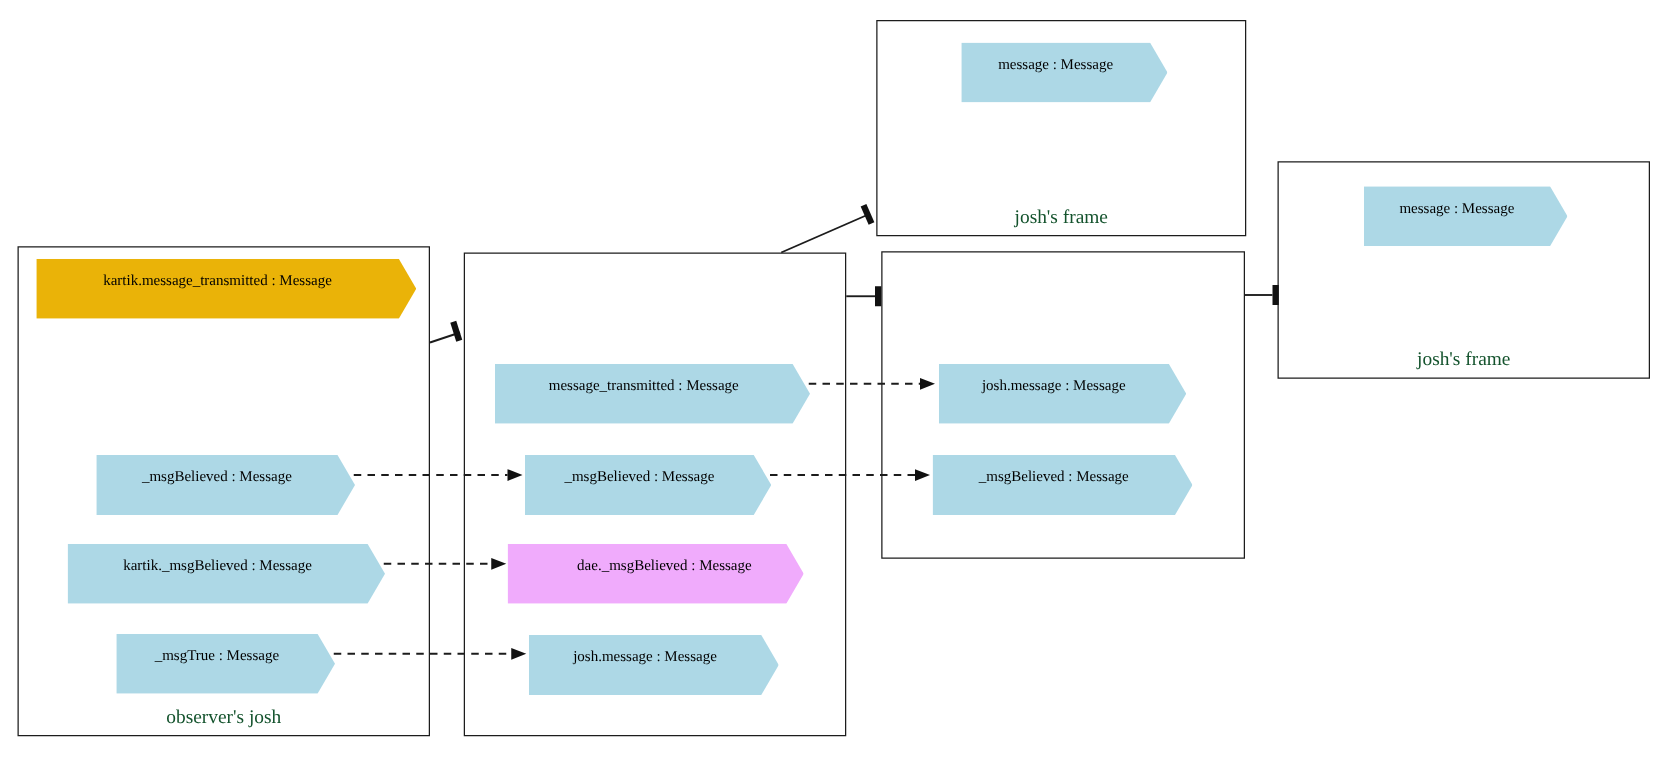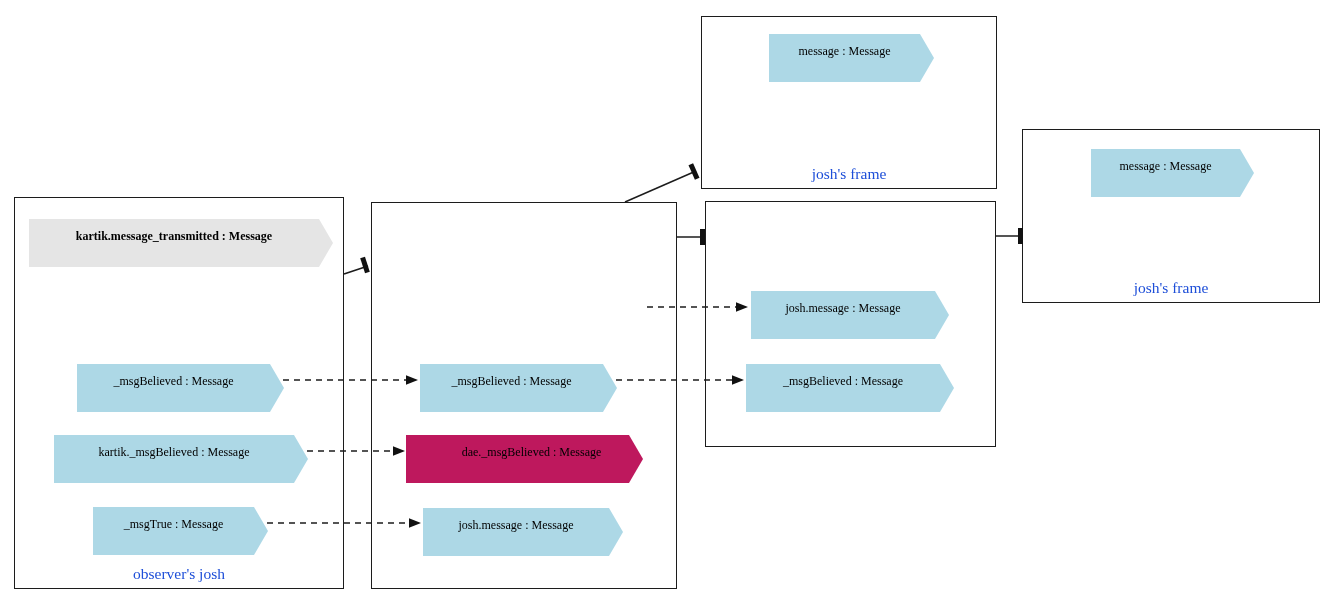--- a/index.html
+++ b/index.html
@@ -17,21 +17,21 @@
     box-sizing: border-box;
     background: transparent;
   }
   .frame-label {
     position: absolute;
     left: 0;
     right: 0;
     bottom: 5px;
     text-align: center;
     font-size: 15.5px;
-    color: #1d4ed8;
+    color: #14532d;
     white-space: nowrap;
   }
   .tag {
     position: absolute;
     height: 48px;
     line-height: 34px;
     box-sizing: border-box;
     padding-right: 14px;
     text-align: center;
     font-size: 12px;
@@ -45,30 +45,31 @@
     top: 0;
     pointer-events: none;
   }
 </style>
 </head>
 <body>
 
 <div class="canvas">
 
   <div class="frame" style="left:14px; top:197px; width:330px; height:392px;">
-    <div class="tag" style="left: 14px; top: 21px; width: 304px; background: #e5e5e5; font-weight: bold;">kartik.message_transmitted : Message</div>
+    <div class="tag" style="left: 14px; top: 9px; width: 304px; background: #eab308;">kartik.message_transmitted : Message</div>
     <div class="tag" style="left: 62px; top: 166px; width: 207px; background: rgb(173, 216, 230);">_msgBelieved : Message</div>
     <div class="tag" style="left: 78px; top: 309px; width: 175px; background: rgb(173, 216, 230);">_msgTrue : Message</div>
     <div class="tag" style="left: 39px; top: 237px; width: 254px; background: rgb(173, 216, 230);">kartik._msgBelieved : Message</div>
     <div class="frame-label">observer's josh</div>
   </div>
 
   <div class="frame" style="left:371px; top:202px; width:306px; height:387px;">
+    <div class="tag" style="left: 24px; top: 88px; width: 252px; background: rgb(173, 216, 230);">message_transmitted : Message</div>
     <div class="tag" style="left: 48px; top: 161px; width: 197px; background: rgb(173, 216, 230);">_msgBelieved : Message</div>
-    <div class="tag" style="left: 34px; top: 232px; width: 237px; background: #be185d; padding-left: 28px;">dae._msgBelieved : Message</div>
+    <div class="tag" style="left: 34px; top: 232px; width: 237px; background: #f0abfc; padding-left: 28px;">dae._msgBelieved : Message</div>
     <div class="tag" style="left: 51px; top: 305px; width: 200px; background: rgb(173, 216, 230);">josh.message : Message</div>
   </div>
 
   <div class="frame" style="left:705px; top:201px; width:291px; height:246px;">
     <div class="tag" style="left: 45px; top: 89px; width: 198px; background: rgb(173, 216, 230);">josh.message : Message</div>
     <div class="tag" style="left: 40px; top: 162px; width: 208px; background: rgb(173, 216, 230);">_msgBelieved : Message</div>
   </div>
 
   <div class="frame" style="left:701px; top:16px; width:296px; height:173px;">
     <div class="tag" style="left: 67px; top: 17px; width: 165px; background: rgb(173, 216, 230);">message : Message</div>

